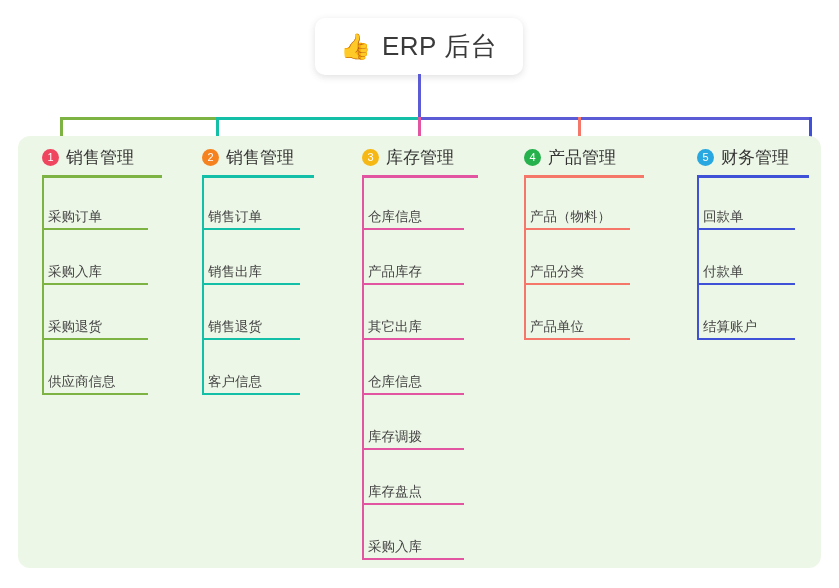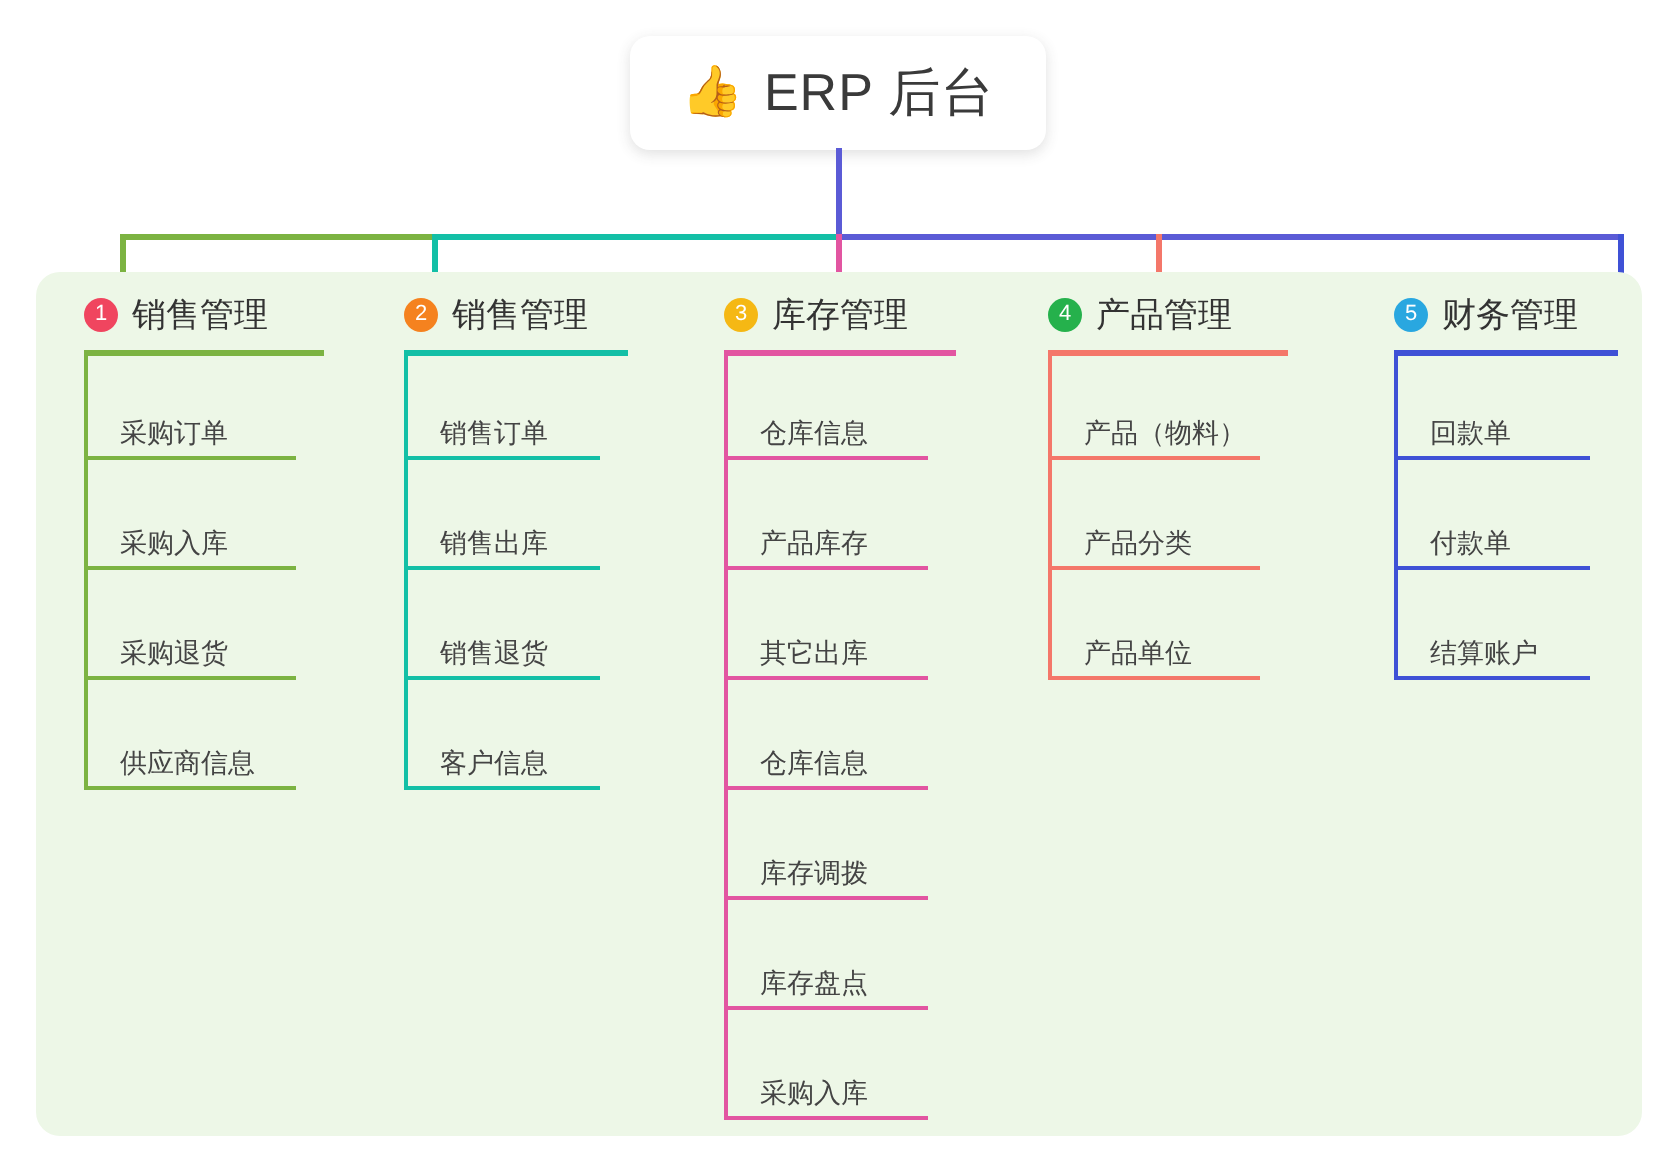--- a/index.html
+++ b/index.html
@@ -41,21 +41,21 @@
     width:17px;height:17px;border-radius:50%;
     color:#fff;font-size:11px;line-height:17px;text-align:center;
     flex:0 0 auto;font-family:"Liberation Sans",sans-serif;
   }
   .col-title{font-size:17px;color:#333333;}
   .col-rule{position:absolute;height:3px;left:0;top:39px;}
   .spine{position:absolute;width:2px;left:0;top:42px;}
 
   .leaf{position:absolute;left:0;}
   .leaf-label{
-    position:absolute;left:18px;bottom:4px;
+    position:absolute;left:6px;bottom:4px;
     font-size:13.5px;color:#444444;white-space:nowrap;
   }
   .leaf-rule{position:absolute;left:0;bottom:0;height:2px;}
 </style>
 </head>
 <body>
 
 <div id="stage">
 
   <div class="root-card">

